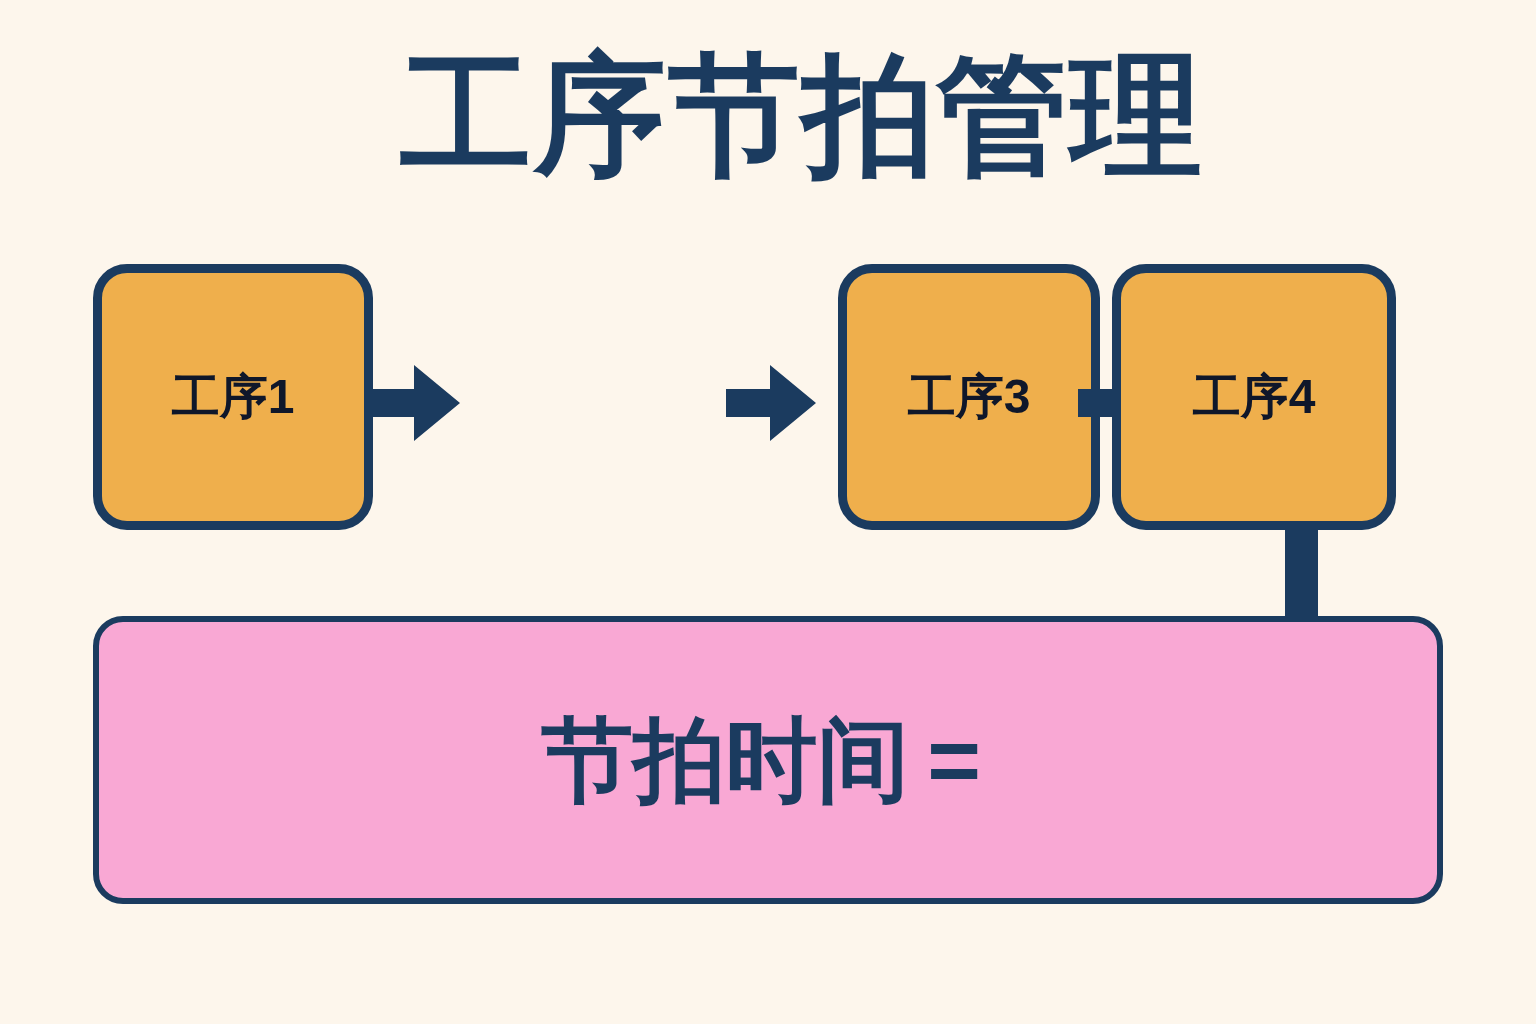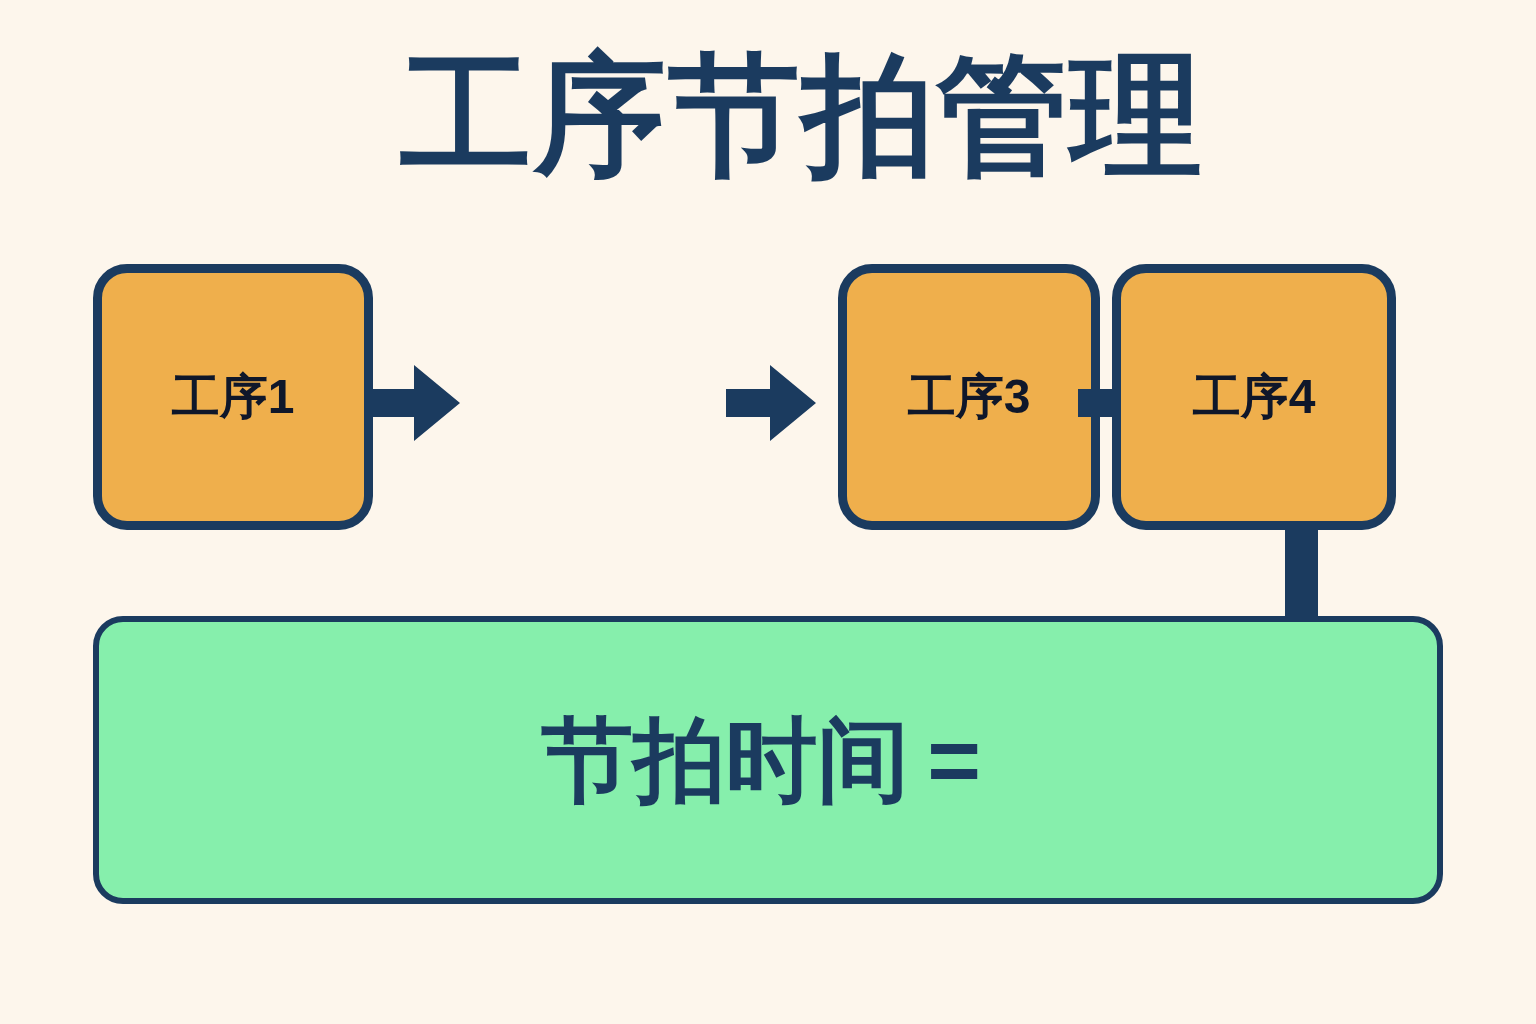--- a/index.html
+++ b/index.html
@@ -95,21 +95,21 @@
   }
 
   
   .formula-box {
     position: absolute;
     left: 93px;
     top: 616px;
     width: 1350px;
     height: 288px;
     box-sizing: border-box;
-    background: #86efac;
+    background: #f9a8d4;
     border: 6px solid #1B3B5F;
     border-radius: 30px;
     display: flex;
     align-items: center;
     justify-content: center;
   }
   .formula-text {
     font-size: 92px;
     font-weight: 700;
     color: #1B3B5F;

